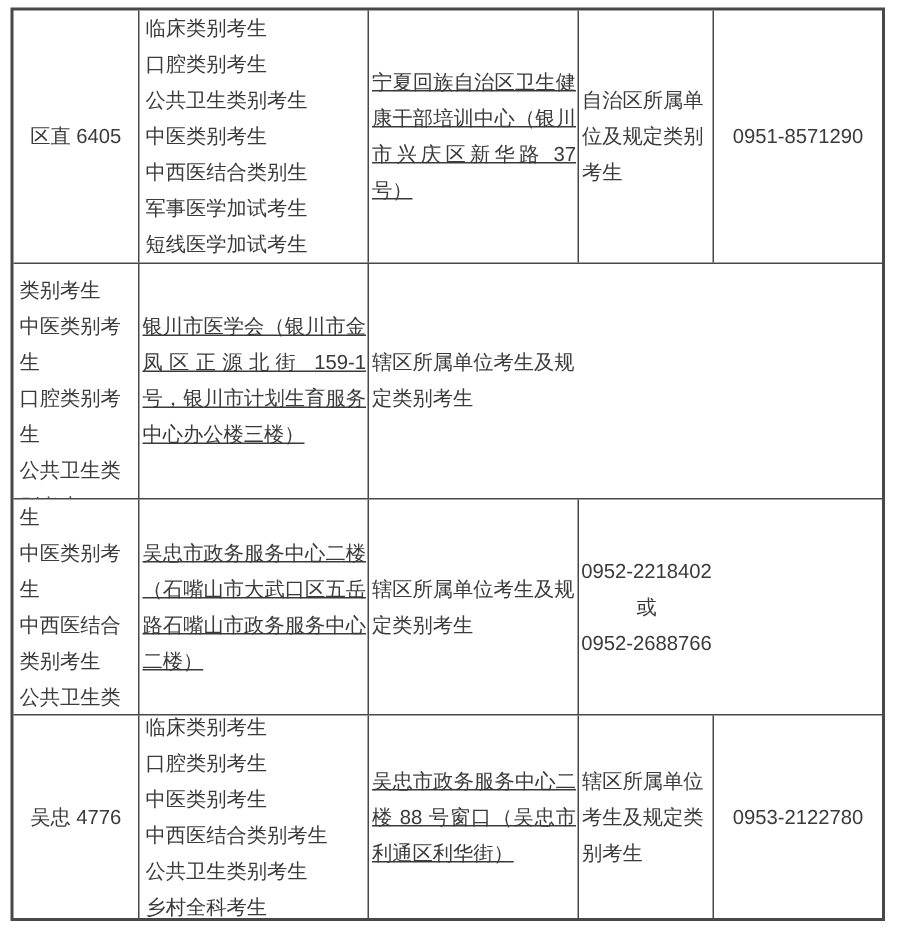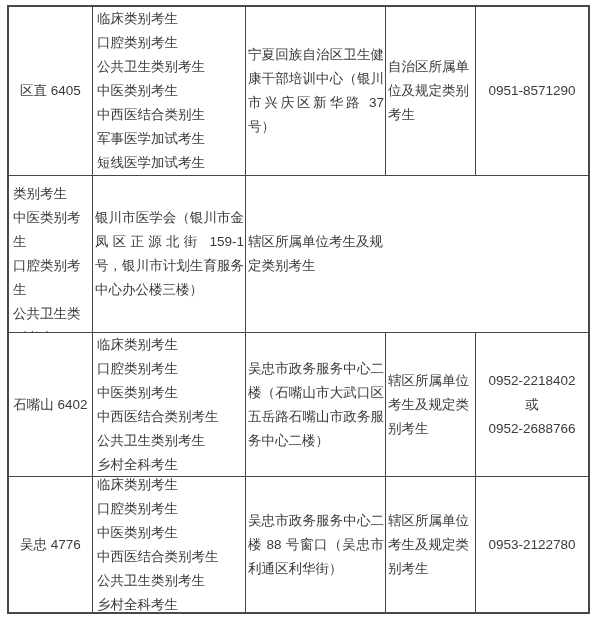--- a/index.html
+++ b/index.html
@@ -52,20 +52,21 @@
     text-align: center;
   }
   .cell-categories {
     white-space: pre-line;
     padding-left: 4px;
   }
   .cell-location {
     text-align: justify;
     padding-left: 2px;
     word-break: break-word;
+    text-decoration: underline;
   }
   .cell-scope {
     padding-left: 2px;
     word-break: break-word;
   }
   .cell-phone {
     text-align: center;
     white-space: pre-line;
   }
 </style>
@@ -93,21 +94,20 @@
 中西医结合类别考生
 中医类别考生
 口腔类别考生
 公共卫生类别考生
 乡村全科考生</div>
     <div class="td cell-location">银川市医学会（银川市金凤区正源北街 159-1 号，银川市计划生育服务中心办公楼三楼）</div>
     <div class="td cell-scope">辖区所属单位考生及规定类别考生</div>
   </div>
 
   <div class="tr r3">
-    <div class="td cell-district">石嘴山 6402</div>
     <div class="td cell-categories">临床类别考生
 口腔类别考生
 中医类别考生
 中西医结合类别考生
 公共卫生类别考生
 乡村全科考生</div>
     <div class="td cell-location">吴忠市政务服务中心二楼（石嘴山市大武口区五岳路石嘴山市政务服务中心二楼）</div>
     <div class="td cell-scope">辖区所属单位考生及规定类别考生</div>
     <div class="td cell-phone">0952-2218402
 或

